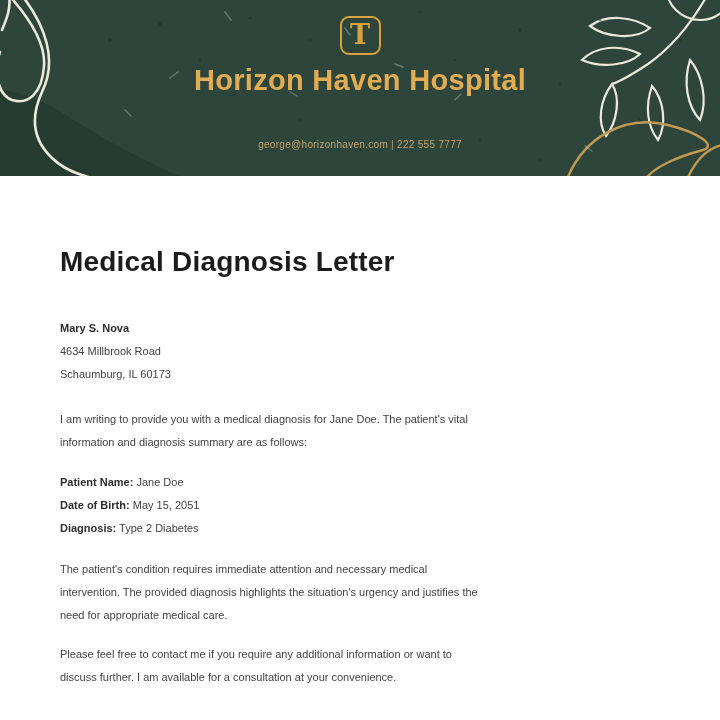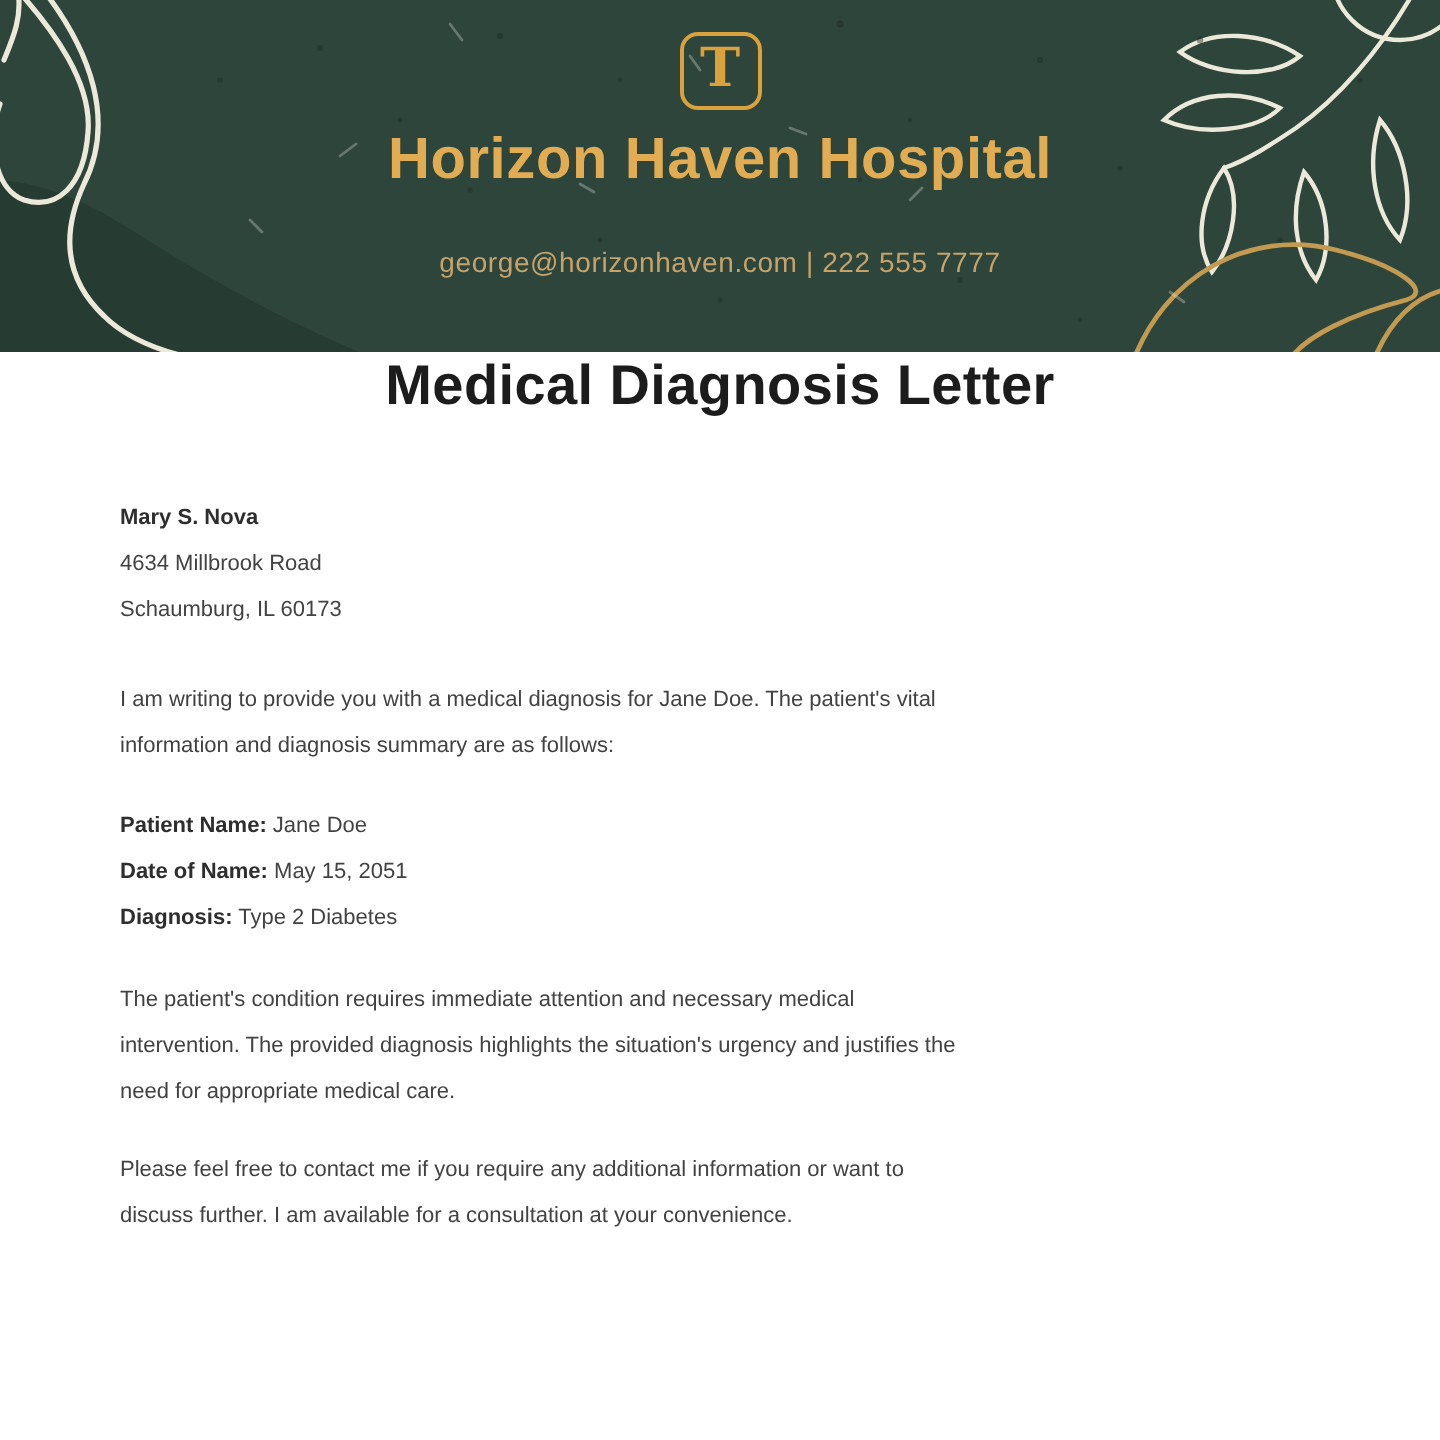--- a/index.html
+++ b/index.html
@@ -21,27 +21,27 @@
     border:2.5px solid #d9a23c; border-radius:9px;
     font-family:"DejaVu Serif","Liberation Serif",serif;
     font-weight:700; font-size:27px; line-height:34px; color:#d9a23c;
     text-align:center;
   }
   .hospital-name {
     margin-top:10px; font-size:29px; font-weight:700; color:#e2ac52;
     line-height:30px; letter-spacing:.3px;
   }
   .contact-line {
-    margin-top:28px; font-size:14px; color:#c6a36b; letter-spacing:.3px;
+    margin-top:44px; font-size:10px; color:#c6a36b; letter-spacing:.3px;
   }
 
   
   .content { padding:0 60px; color:#424242; }
   .doc-title {
-    text-align:center;
+    margin-top:69px; text-align:left;
     font-size:28px; line-height:34px; font-weight:700; color:#1c1c1c;
     letter-spacing:.2px;
   }
   .body-text { font-size:11px; line-height:23px; }
   .recipient { margin-top:38px; }
   .bold { font-weight:700; color:#2e2e2e; }
   .salutation { margin-top:19px; }
   .para { white-space:pre-line; width:648px; }
   .para-intro { margin-top:22px; }
   .fields { margin-top:17px; }
@@ -133,21 +133,21 @@
 
     <div class="para para-intro body-text">I am writing to provide you with a medical diagnosis for Jane Doe. The patient's vital
 information and diagnosis summary are as follows:</div>
 
     <div class="fields body-text">
       <div class="field-row">
         <span class="bold">Patient Name:</span>
         <span>Jane Doe</span>
       </div>
       <div class="field-row">
-        <span class="bold">Date of Name:</span>
+        <span class="bold">Date of Birth:</span>
         <span>May 15, 2051</span>
       </div>
       <div class="field-row">
         <span class="bold">Diagnosis:</span>
         <span>Type 2 Diabetes</span>
       </div>
     </div>
 
     <div class="para para-condition body-text">The patient's condition requires immediate attention and necessary medical
 intervention. The provided diagnosis highlights the situation's urgency and justifies the

